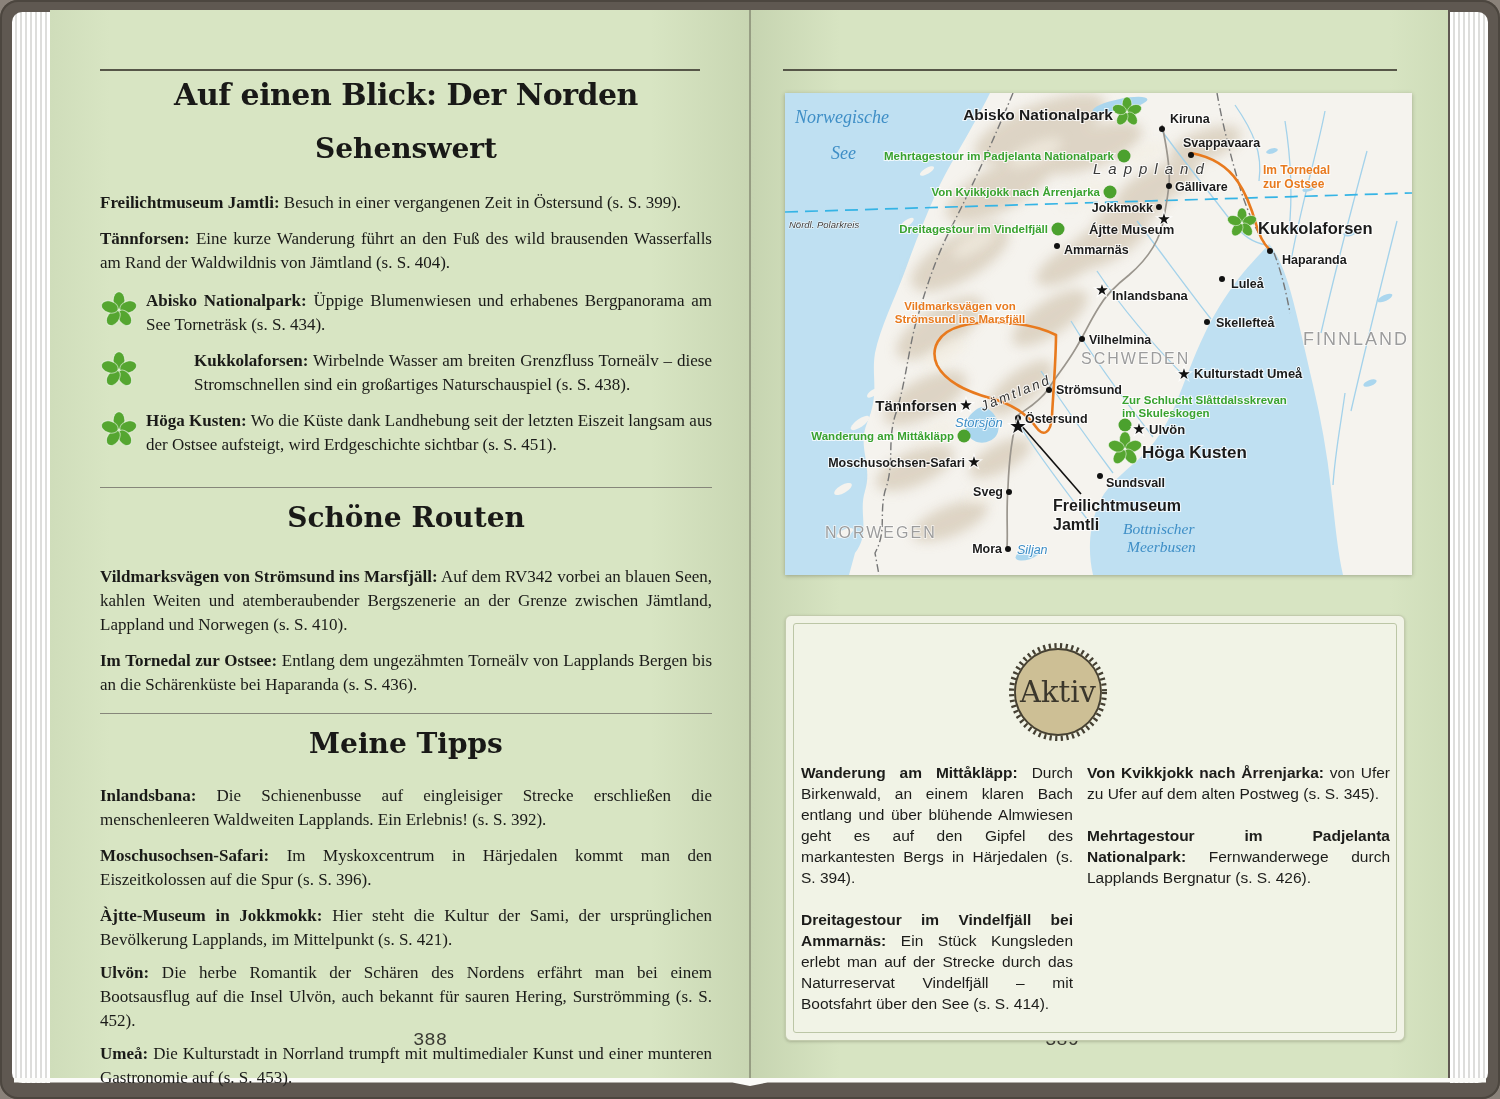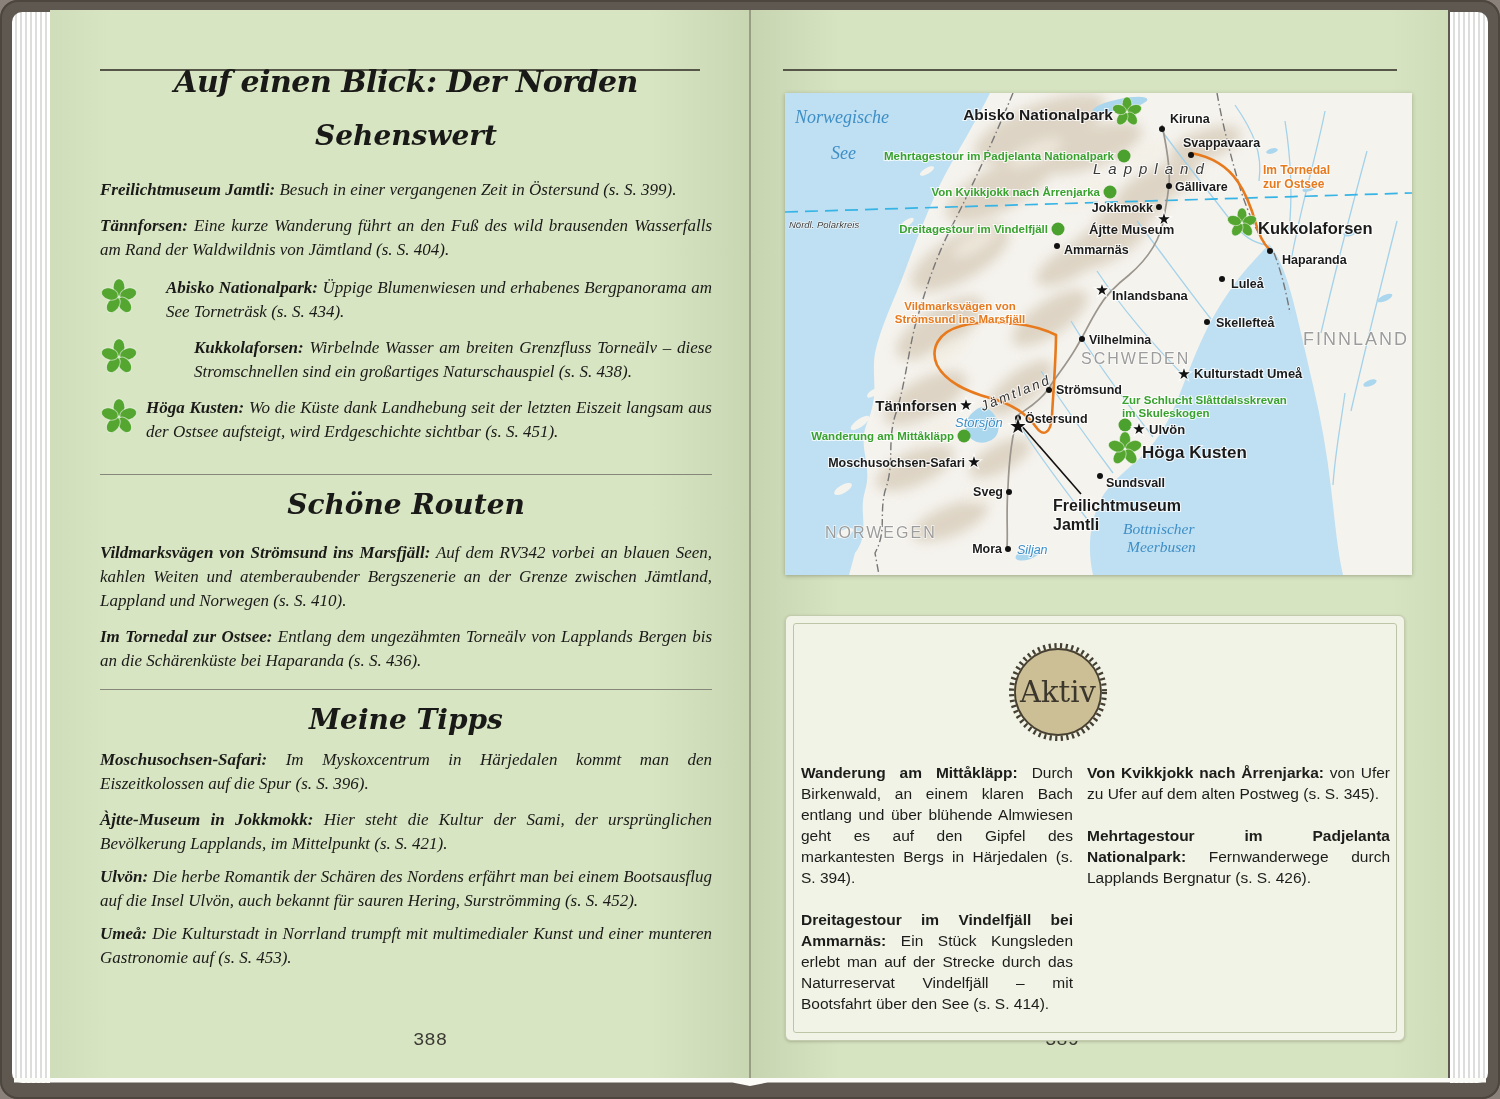--- a/index.html
+++ b/index.html
@@ -11,21 +11,21 @@
   .edge-right{right:12px;border-radius:0 10px 10px 0;}
   .page{position:absolute;top:10px;height:1068px;background:#d6e3c0;}
   .page-left{left:50px;width:700px;background:linear-gradient(90deg,#cfddba 0,#d8e5c3 60px,#d8e5c3 600px,#c8d6b2 700px);}
   .page-right{left:750px;width:698px;background:linear-gradient(90deg,#c6d4b0 0,#d7e4c2 90px,#d7e4c2 640px,#cedcb8 698px);}
   .spine-line{position:absolute;left:749px;top:10px;width:2px;height:1068px;background:rgba(90,90,75,.45);}
   .bottom-sliver{position:absolute;left:14px;right:14px;top:1078px;height:8px;background:#fbfbf8;
      clip-path:polygon(0 0,100% 0,100% 55%,51.2% 55%,50% 100%,48.8% 55%,0 55%);}
   .rule{position:absolute;height:2px;background:#565648;}
   .divider{height:1px;background:#86867a;}
   
-  .lp{position:absolute;left:100px;top:65px;width:612px;color:#1a1a18;font-style:italic;}
+  .lp{position:absolute;left:100px;top:78px;width:612px;color:#1a1a18;}
   h1.title{margin:0;text-align:center;font-family:"DejaVu Serif",serif;font-weight:700;font-size:30px;line-height:1.15;letter-spacing:-.5px;color:#191917;}
   h2.sec{margin:0;text-align:center;font-family:"DejaVu Serif",serif;font-weight:700;font-size:28px;line-height:1.15;color:#191917;}
   p.body{margin:0;font-size:17px;line-height:24px;text-align:justify;}
   .lead{font-weight:700;}
   .fl-entry{display:flex;align-items:flex-start;}
   .fl-entry svg{flex:0 0 38px;margin:2px 8px 0 0;}
   .fl-entry p{flex:1;}
   .pagenum{position:absolute;top:1029px;transform:translateX(-50%);font-family:Liberation Mono, monospace;font-size:19px;color:#3a3a33;}
   
   .map{position:absolute;left:785px;top:93px;width:627px;height:482px;box-shadow:0 1px 4px rgba(60,60,40,.35);}
@@ -79,46 +79,47 @@
     </defs>
   </svg>
 
   <div class="lp">
     <h1 class="title">Auf einen Blick: Der Norden</h1>
     <h2 class="sec" style="margin-top:20px;">Sehenswert</h2>
 
     <p class="body" style="margin-top:26px;"><span class="lead">Freilichtmuseum Jamtli:</span> <span>Besuch in einer vergangenen Zeit in Östersund (s. S. 399).</span></p>
     <p class="body" style="margin-top:12px;"><span class="lead">Tännforsen:</span> <span>Eine kurze Wanderung führt an den Fuß des wild brausenden Wasserfalls am Rand der Waldwildnis von Jämtland (s. S. 404).</span></p>
 
-    <div class="fl-entry" style="margin-top:14px;gap:20px;">
+    <div class="fl-entry" style="margin-top:14px;">
       <svg width="38" height="38" viewBox="-15 -15 30 30">
           <use href="#flower"></use>
         </svg>
       <p class="body"><span class="lead">Abisko Nationalpark:</span> <span>Üppige Blumenwiesen und erhabenes Bergpanorama am See Torneträsk (s. S. 434).</span></p>
     </div>
     <div class="fl-entry" style="margin-top:12px;gap:48px;">
       <svg width="38" height="38" viewBox="-15 -15 30 30">
           <use href="#flower"></use>
         </svg>
       <p class="body"><span class="lead">Kukkolaforsen:</span> <span>Wirbelnde Wasser am breiten Grenzfluss Torneälv – diese Stromschnellen sind ein großartiges Naturschauspiel (s. S. 438).</span></p>
     </div>
     <div class="fl-entry" style="margin-top:12px;">
       <svg width="38" height="38" viewBox="-15 -15 30 30">
           <use href="#flower"></use>
         </svg>
       <p class="body"><span class="lead">Höga Kusten:</span> <span>Wo die Küste dank Landhebung seit der letzten Eiszeit langsam aus der Ostsee aufsteigt, wird Erdgeschichte sichtbar (s. S. 451).</span></p>
     </div>
 
     <div class="divider" style="margin-top:30px;"></div>
     <h2 class="sec" style="margin-top:14px;">Schöne Routen</h2>
-    <p class="body" style="margin-top:20px;"><span class="lead">Vildmarksvägen von Strömsund ins Marsfjäll:</span> <span>Auf dem RV342 vorbei an blauen Seen, kahlen Weiten und atemberaubender Bergszenerie an der Grenze zwischen Jämtland, Lappland und Norwegen (s. S. 410).</span></p>
+    <p class="body" style="margin-top:31px;"><span class="lead">Vildmarksvägen von Strömsund ins Marsfjäll:</span> <span>Auf dem RV342 vorbei an blauen Seen, kahlen Weiten und atemberaubender Bergszenerie an der Grenze zwischen Jämtland, Lappland und Norwegen (s. S. 410).</span></p>
     <p class="body" style="margin-top:12px;"><span class="lead">Im Tornedal zur Ostsee:</span> <span>Entlang dem ungezähmten Torneälv von Lapplands Bergen bis an die Schärenküste bei Haparanda (s. S. 436).</span></p>
 
     <div class="divider" style="margin-top:16px;"></div>
     <h2 class="sec" style="margin-top:14px;">Meine Tipps</h2>
+    <p class="body" style="margin-top:24px;"><span class="lead">Inlandsbana:</span> <span>Die Schienenbusse auf eingleisiger Strecke erschließen die menschenleeren Waldweiten Lapplands. Ein Erlebnis! (s. S. 392).</span></p>
     <p class="body" style="margin-top:12px;"><span class="lead">Moschusochsen-Safari:</span> <span>Im Myskoxcentrum in Härjedalen kommt man den Eiszeitkolossen auf die Spur (s. S. 396).</span></p>
     <p class="body" style="margin-top:12px;"><span class="lead">Àjtte-Museum in Jokkmokk:</span> <span>Hier steht die Kultur der Sami, der ursprünglichen Bevölkerung Lapplands, im Mittelpunkt (s. S. 421).</span></p>
     <p class="body" style="margin-top:9px;"><span class="lead">Ulvön:</span> <span>Die herbe Romantik der Schären des Nordens erfährt man bei einem Bootsausflug auf die Insel Ulvön, auch bekannt für sauren Hering, Surströmming (s. S. 452).</span></p>
     <p class="body" style="margin-top:9px;"><span class="lead">Umeå:</span> <span>Die Kulturstadt in Norrland trumpft mit multimedialer Kunst und einer munteren Gastronomie auf (s. S. 453).</span></p>
   </div>
 
   <div class="pagenum" style="left:430px;">388</div>
   <div class="pagenum" style="left:1062px;">389</div>
 
   <div class="map">

